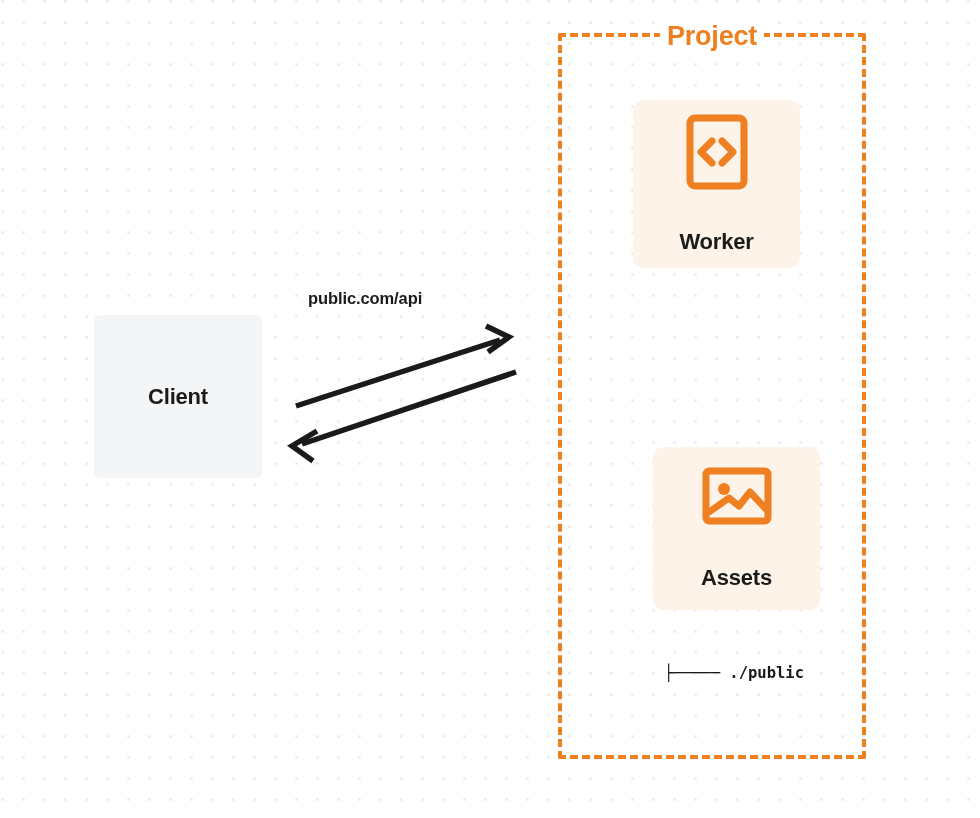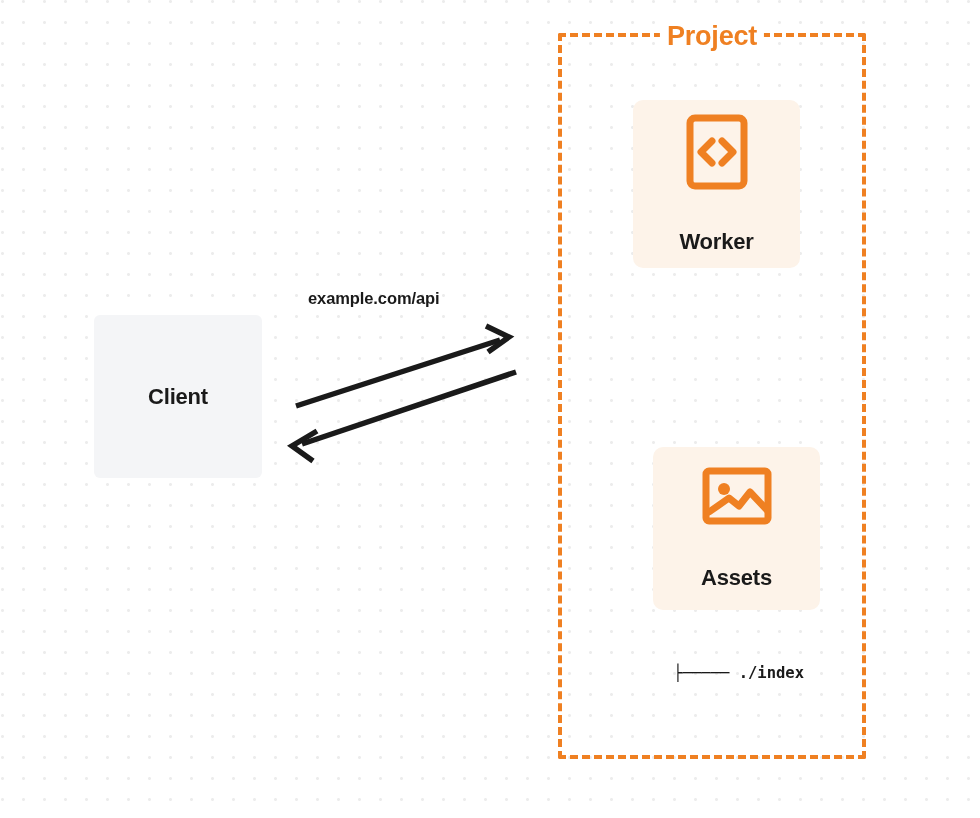--- a/index.html
+++ b/index.html
@@ -158,21 +158,21 @@
       <line x1="296" y1="406" x2="500" y2="340" stroke="#1a1a1a" stroke-width="5.5" stroke-linecap="butt"></line>
       <polyline points="486,326 509,337 488,352" fill="none" stroke="#1a1a1a" stroke-width="5.5" stroke-linejoin="miter" stroke-linecap="butt"></polyline>
     </g>
 
     <g>
       <line x1="516" y1="372" x2="302" y2="444" stroke="#1a1a1a" stroke-width="5.5" stroke-linecap="butt"></line>
       <polyline points="317,431 292,446 313,461" fill="none" stroke="#1a1a1a" stroke-width="5.5" stroke-linejoin="miter" stroke-linecap="butt"></polyline>
     </g>
   </svg>
 
-  <div id="request-label">example.com/api</div>
+  <div id="request-label">public.com/api</div>
 
   <div id="project-group">
     <div id="project-label">Project</div>
   </div>
 
   <div id="worker-node" class="inner-node">
     <span class="node-icon">
       <svg width="62" height="76" viewBox="0 0 62 76" xmlns="http://www.w3.org/2000/svg">
         <rect x="4" y="4" width="54" height="68" rx="5" ry="5" fill="none" stroke="#ef8022" stroke-width="7"></rect>
         <polyline points="26,27 15,38 26,49" fill="none" stroke="#ef8022" stroke-width="7" stroke-linecap="round" stroke-linejoin="round"></polyline>
@@ -187,17 +187,17 @@
       <svg width="70" height="60" viewBox="0 0 70 60" xmlns="http://www.w3.org/2000/svg">
         <rect x="4" y="5" width="62" height="50" rx="3" ry="3" fill="none" stroke="#ef8022" stroke-width="7"></rect>
         <circle cx="22" cy="23" r="6" fill="#ef8022"></circle>
         <polyline points="7,46 27,32 37,40 48,26 65,44" fill="none" stroke="#ef8022" stroke-width="7" stroke-linecap="round" stroke-linejoin="round"></polyline>
       </svg>
     </span>
     <span class="node-title">Assets</span>
   </div>
 
   <div id="file-tree">
-    <span class="tree-row">├───── ./index</span>
+    <span class="tree-row">├───── ./public</span>
     
   </div>
 
 </div>
 
 </body></html>

